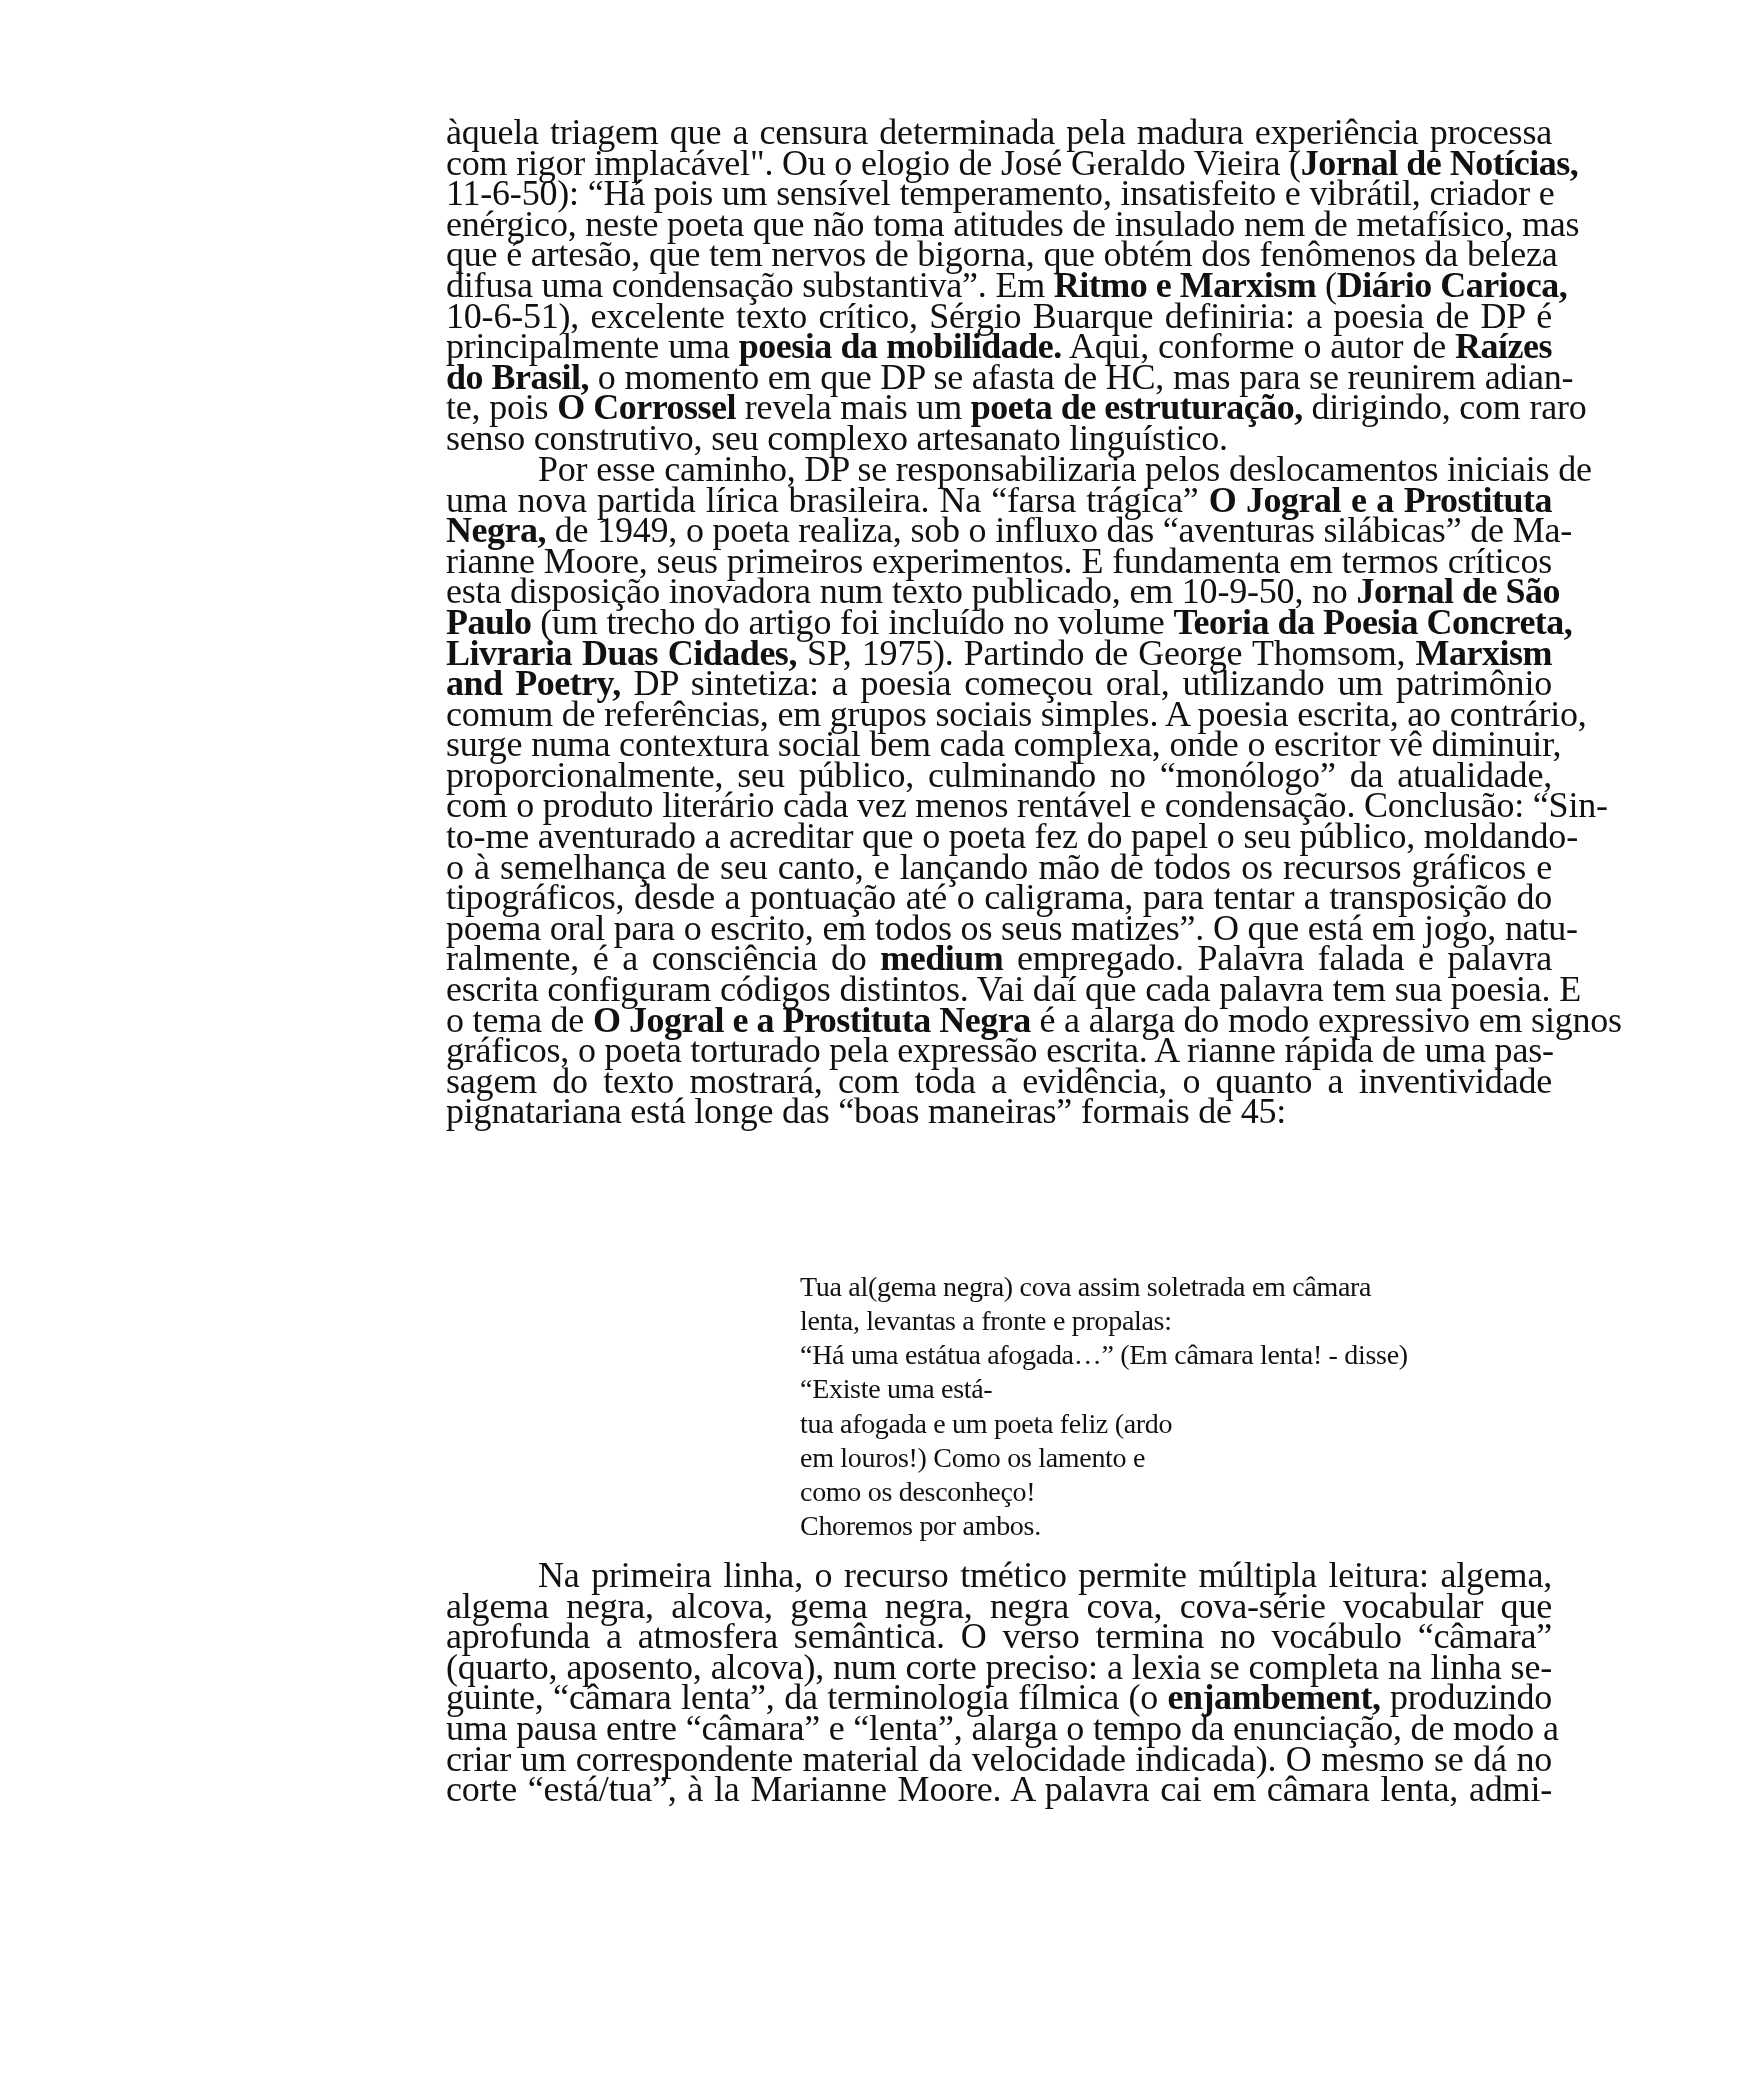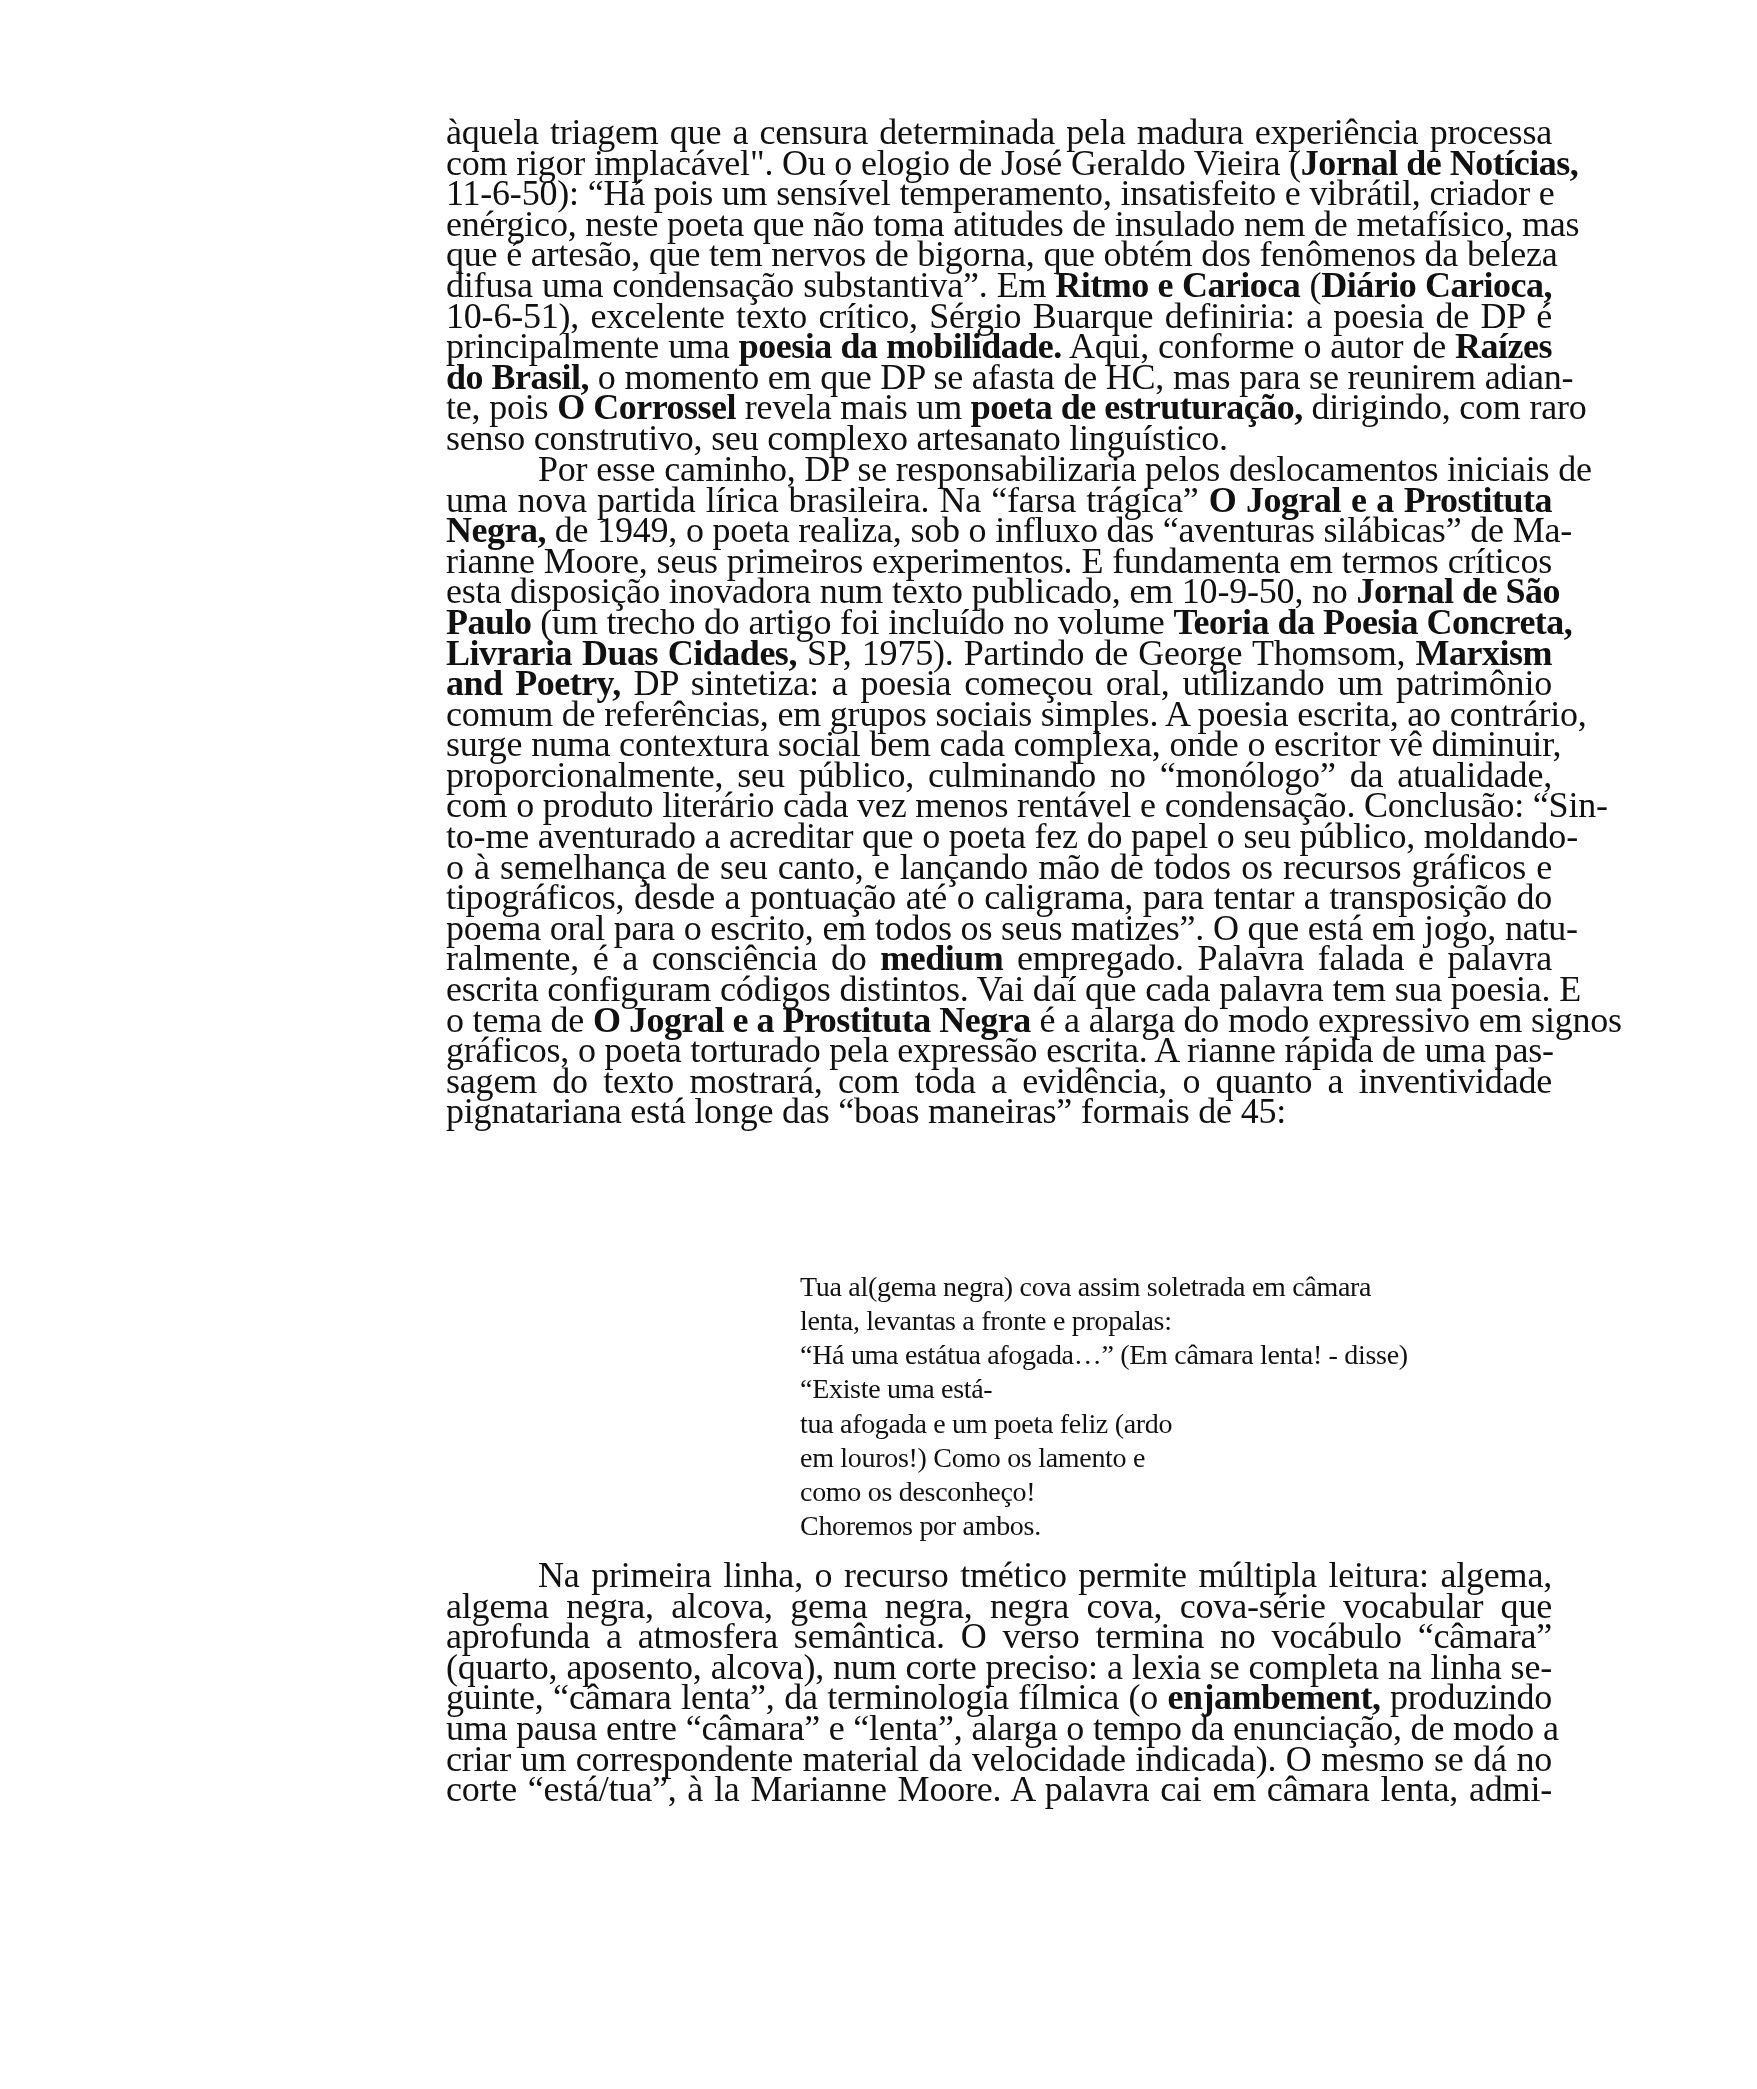--- a/index.html
+++ b/index.html
@@ -67,21 +67,21 @@
 </head>
 <body>
 
 <div id="page">
   <div class="block" id="para-p1" style="top: 117px;">
       <div class="line" style="top: 0px;"><span>àquela triagem que a censura determinada pela madura experiência processa</span></div>
       <div class="line" style="top: 31px;"><span>com rigor implacável". Ou o elogio de José Geraldo Vieira (</span><b>Jornal de Notícias,</b></div>
       <div class="line" style="top: 61px;"><span>11-6-50): “Há pois um sensível temperamento, insatisfeito e vibrátil, criador e</span></div>
       <div class="line" style="top: 92px;"><span>enérgico, neste poeta que não toma atitudes de insulado nem de metafísico, mas</span></div>
       <div class="line" style="top: 122px;"><span>que é artesão, que tem nervos de bigorna, que obtém dos fenômenos da beleza</span></div>
-      <div class="line" style="top: 153px;"><span>difusa uma condensação substantiva”. Em </span><b>Ritmo e Carioca</b><span> (</span><b>Diário Carioca,</b></div>
+      <div class="line" style="top: 153px;"><span>difusa uma condensação substantiva”. Em </span><b>Ritmo e Marxism</b><span> (</span><b>Diário Carioca,</b></div>
       <div class="line" style="top: 184px;"><span>10-6-51), excelente texto crítico, Sérgio Buarque definiria: a poesia de DP é</span></div>
       <div class="line" style="top: 214px;"><span>principalmente uma </span><b>poesia da mobilidade.</b><span> Aqui, conforme o autor de </span><b>Raízes</b></div>
       <div class="line" style="top: 245px;"><b>do Brasil,</b><span> o momento em que DP se afasta de HC, mas para se reunirem adian-</span></div>
       <div class="line" style="top: 275px;"><span>te, pois </span><b>O Corrossel</b><span> revela mais um </span><b>poeta de estruturação,</b><span> dirigindo, com raro</span></div>
       <div class="line last" style="top: 306px;"><span>senso construtivo, seu complexo artesanato linguístico.</span></div>
     </div>
   <div class="block" id="para-p2" style="top: 454px;">
       <div class="line indent" style="top: 0px;"><span>Por esse caminho, DP se responsabilizaria pelos deslocamentos iniciais de</span></div>
       <div class="line" style="top: 31px;"><span>uma nova partida lírica brasileira. Na “farsa trágica” </span><b>O Jogral e a Prostituta</b></div>
       <div class="line" style="top: 61px;"><b>Negra,</b><span> de 1949, o poeta realiza, sob o influxo das “aventuras silábicas” de Ma-</span></div>

